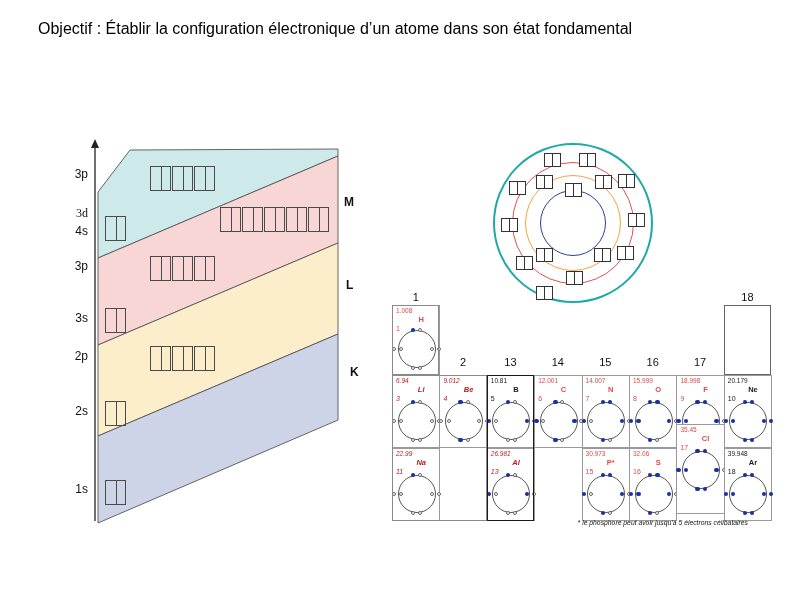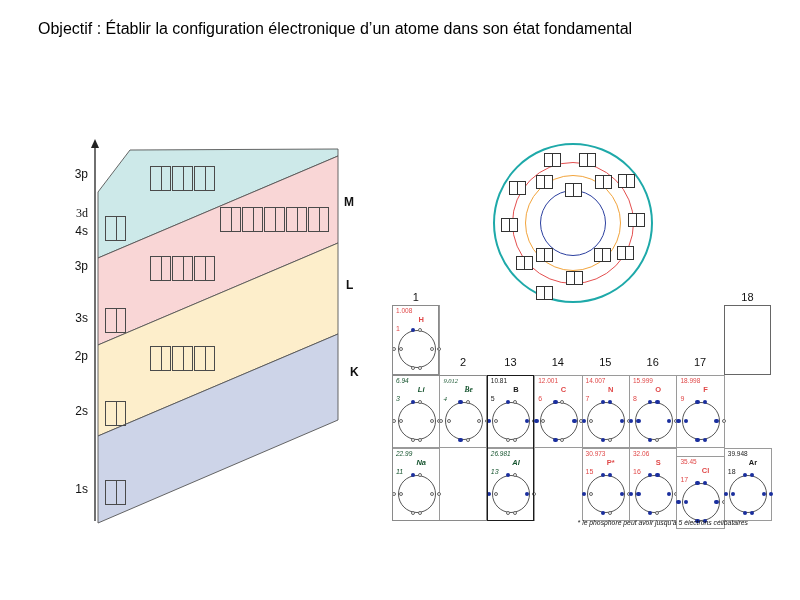--- a/index.html
+++ b/index.html
@@ -21,21 +21,21 @@
   .pt-cell{position:absolute;border:1px solid #9a9a9a;box-sizing:border-box;background:#fff;}
   .pt-mass{position:absolute;left:3px;top:1px;font-size:6.5px;}
   .pt-symbol{position:absolute;left:6px;right:-4px;top:9px;text-align:center;font-size:7.5px;font-weight:bold;}
   .pt-num{position:absolute;left:3px;top:19px;font-size:7px;}
   .pt-circle{position:absolute;border:1px solid #555;border-radius:50%;box-sizing:border-box;}
   .dot{position:absolute;border-radius:50%;box-sizing:border-box;}
   .dot.f{width:4.4px;height:4.4px;background:#1a2f9e;}
   .dot.e{width:4px;height:4px;background:#fff;border:1px solid #666;}
   .blk{position:absolute;box-sizing:border-box;pointer-events:none;background:transparent;}
   .c-red{color:#e04848;}
-  .c-blue{color:#14532d;font-style:italic;}
+  .c-blue{color:#b91c1c;font-style:italic;}
   .c-black{color:#1a1a1a;}
   #footnote{font-size:6.8px;font-style:italic;color:#111;}
 </style>
 </head>
 <body>
 
 <div id="canvas">
   <div id="title" class="abs">Objectif : Établir la configuration électronique d’un atome dans son état fondamental</div>
 
   <svg id="diagram-svg" class="abs" style="left:0;top:0;" width="800" height="600">
@@ -197,21 +197,21 @@
         <div class="pt-circle" style="left: 4.7px; top: 26px; width: 38px; height: 38px;"></div>
         <div class="dot f" style="left: 18px; top: 23.9px;"></div>
         <div class="dot e" style="left: 25.2px; top: 23.9px;"></div>
         <div class="dot e" style="left: 37px; top: 42.9px;"></div>
         <div class="dot e" style="left: 44.2px; top: 42.9px;"></div>
         <div class="dot e" style="left: 18px; top: 61.9px;"></div>
         <div class="dot e" style="left: 25.2px; top: 61.9px;"></div>
         <div class="dot e" style="left: -1px; top: 42.9px;"></div>
         <div class="dot e" style="left: 6.2px; top: 42.9px;"></div>
       </div>
-      <div class="pt-cell c-blue" style="left: 439.4px; top: 375px; width: 48.4px; height: 73px; font-family: Liberation Serif, serif;">
+      <div class="pt-cell c-blue" style="left: 439.4px; top: 375px; width: 48.4px; height: 73px;">
         <div class="pt-mass">9.012</div>
         <div class="pt-symbol">Be</div>
         <div class="pt-num">4</div>
         <div class="pt-circle" style="left: 4.7px; top: 26px; width: 38px; height: 38px;"></div>
         <div class="dot f" style="left: 18px; top: 23.9px;"></div>
         <div class="dot e" style="left: 25.2px; top: 23.9px;"></div>
         <div class="dot e" style="left: 37px; top: 42.9px;"></div>
         <div class="dot e" style="left: 44.2px; top: 42.9px;"></div>
         <div class="dot f" style="left: 18px; top: 61.9px;"></div>
         <div class="dot e" style="left: 25.2px; top: 61.9px;"></div>
@@ -281,20 +281,34 @@
         <div class="pt-circle" style="left: 4.7px; top: 26px; width: 38px; height: 38px;"></div>
         <div class="dot f" style="left: 18px; top: 23.9px;"></div>
         <div class="dot f" style="left: 25.2px; top: 23.9px;"></div>
         <div class="dot f" style="left: 37px; top: 42.9px;"></div>
         <div class="dot e" style="left: 44.2px; top: 42.9px;"></div>
         <div class="dot f" style="left: 18px; top: 61.9px;"></div>
         <div class="dot f" style="left: 25.2px; top: 61.9px;"></div>
         <div class="dot f" style="left: -1px; top: 42.9px;"></div>
         <div class="dot f" style="left: 6.2px; top: 42.9px;"></div>
       </div>
+      <div class="pt-cell c-black" style="left: 723.8px; top: 375px; width: 48.4px; height: 73px;">
+        <div class="pt-mass">20.179</div>
+        <div class="pt-symbol">Ne</div>
+        <div class="pt-num">10</div>
+        <div class="pt-circle" style="left: 4.7px; top: 26px; width: 38px; height: 38px;"></div>
+        <div class="dot f" style="left: 18px; top: 23.9px;"></div>
+        <div class="dot f" style="left: 25.2px; top: 23.9px;"></div>
+        <div class="dot f" style="left: 37px; top: 42.9px;"></div>
+        <div class="dot f" style="left: 44.2px; top: 42.9px;"></div>
+        <div class="dot f" style="left: 18px; top: 61.9px;"></div>
+        <div class="dot f" style="left: 25.2px; top: 61.9px;"></div>
+        <div class="dot f" style="left: -1px; top: 42.9px;"></div>
+        <div class="dot f" style="left: 6.2px; top: 42.9px;"></div>
+      </div>
       <div class="pt-cell c-blue" style="left: 392px; top: 448px; width: 48.4px; height: 73px;">
         <div class="pt-mass">22.99</div>
         <div class="pt-symbol">Na</div>
         <div class="pt-num">11</div>
         <div class="pt-circle" style="left: 4.7px; top: 26px; width: 38px; height: 38px;"></div>
         <div class="dot f" style="left: 18px; top: 23.9px;"></div>
         <div class="dot e" style="left: 25.2px; top: 23.9px;"></div>
         <div class="dot e" style="left: 37px; top: 42.9px;"></div>
         <div class="dot e" style="left: 44.2px; top: 42.9px;"></div>
         <div class="dot e" style="left: 18px; top: 61.9px;"></div>
@@ -337,21 +351,21 @@
         <div class="pt-circle" style="left: 4.7px; top: 26px; width: 38px; height: 38px;"></div>
         <div class="dot f" style="left: 18px; top: 23.9px;"></div>
         <div class="dot f" style="left: 25.2px; top: 23.9px;"></div>
         <div class="dot f" style="left: 37px; top: 42.9px;"></div>
         <div class="dot e" style="left: 44.2px; top: 42.9px;"></div>
         <div class="dot f" style="left: 18px; top: 61.9px;"></div>
         <div class="dot e" style="left: 25.2px; top: 61.9px;"></div>
         <div class="dot f" style="left: -1px; top: 42.9px;"></div>
         <div class="dot f" style="left: 6.2px; top: 42.9px;"></div>
       </div>
-      <div class="pt-cell c-red" style="left: 676.4px; top: 456px; width: 48.4px; height: 73px;">
+      <div class="pt-cell c-red" style="left: 676.4px; top: 424px; width: 48.4px; height: 90px;">
         <div class="pt-mass">35.45</div>
         <div class="pt-symbol">Cl</div>
         <div class="pt-num">17</div>
         <div class="pt-circle" style="left: 4.7px; top: 26px; width: 38px; height: 38px;"></div>
         <div class="dot f" style="left: 18px; top: 23.9px;"></div>
         <div class="dot f" style="left: 25.2px; top: 23.9px;"></div>
         <div class="dot f" style="left: 37px; top: 42.9px;"></div>
         <div class="dot e" style="left: 44.2px; top: 42.9px;"></div>
         <div class="dot f" style="left: 18px; top: 61.9px;"></div>
         <div class="dot f" style="left: 25.2px; top: 61.9px;"></div>

